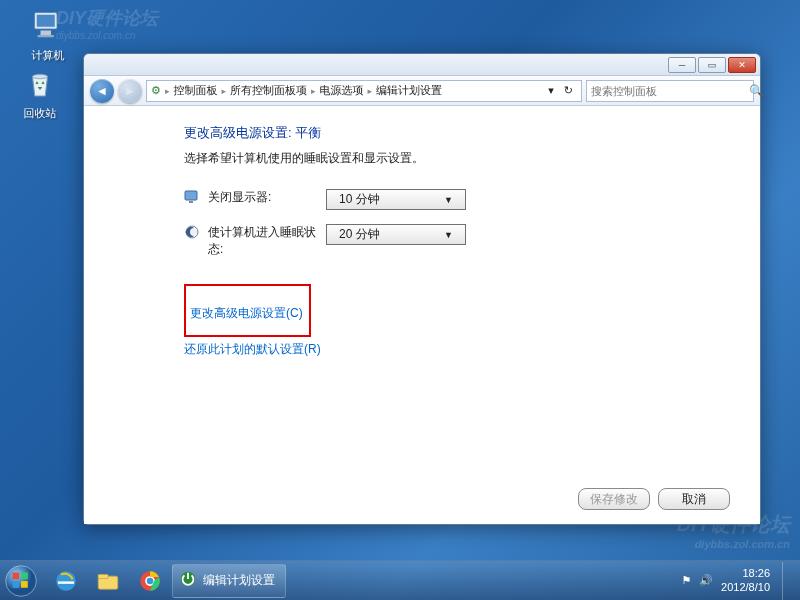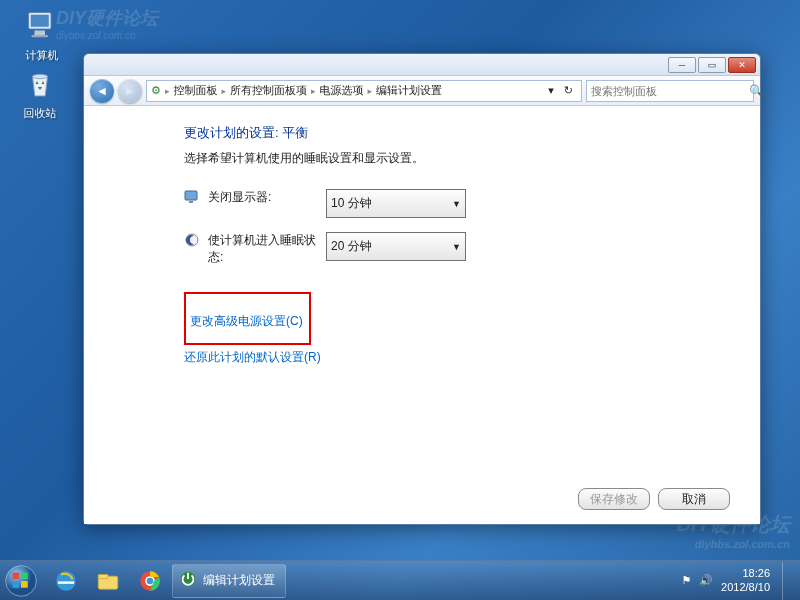--- a/index.html
+++ b/index.html
@@ -37,21 +37,21 @@
 .searchbar input { border: 0; outline: 0; flex: 1; font-size: 11px; color: #333; font-family: inherit; }
 .searchbar .mag { color:#4a6; font-size:12px; margin-left:4px; cursor:pointer; }
 
 
 .content { flex: 1; background: #fff; padding: 18px 30px 14px 100px; display: flex; flex-direction: column; font-size: 12px; color: #222; }
 .content h2 { color: #003399; font-size: 13px; font-weight: normal; margin-bottom: 8px; }
 .content .desc { margin-bottom: 22px; }
 .setting-row { display: flex; align-items: flex-start; margin-bottom: 14px; gap: 8px; }
 .setting-icon { width: 16px; height: 16px; display:inline-flex; align-items:center; justify-content:center; }
 .setting-label { width: 110px; }
-.setting-select { width: 140px; height: 29px; border: 1px solid #707070; background: linear-gradient(#fdfdfd,#e6e6e6); font-size: 12px; padding: 0 4px; display: flex; align-items: center; justify-content: space-between; cursor: pointer; }
+.setting-select { width: 140px; height: 21px; border: 1px solid #707070; background: linear-gradient(#fdfdfd,#e6e6e6); font-size: 12px; padding: 0 12px; display: flex; align-items: center; justify-content: space-between; cursor: pointer; }
 .setting-select .caret { font-size: 9px; }
 .links { margin-top: 12px; }
 .links a { display: block; color: #0066cc; text-decoration: none; margin-bottom: 10px; cursor: pointer; }
 .red-box { border: 2px solid #e00000; padding: 19px 6px 3px 4px; display: inline-block; }
 
 .button-row { margin-top: auto; display: flex; justify-content: flex-end; gap: 8px; padding-top: 10px; border-top: 0; }
 .btn { min-width: 72px; height: 22px; border: 1px solid #8a8a8a; border-radius: 8px; background: linear-gradient(#fdfdfd,#e3e3e3); font-size: 12px; cursor: pointer; display: flex; align-items: center; justify-content: center; }
 .btn.disabled { color: #999; cursor: default; }
 
 
@@ -69,21 +69,21 @@
 
 <div class="watermark wm-top">
   <span>DIY硬件论坛</span>
   <span class="sub">diybbs.zol.com.cn</span>
 </div>
 <div class="watermark wm-br">
   <span>DIY硬件论坛</span>
   <span class="sub">diybbs.zol.com.cn</span>
 </div>
 
-<div class="desktop-icon" style="left:12px; top:6px;">
+<div class="desktop-icon" style="left:18px; top:6px;">
   <div class="glyph">
     <svg viewBox="0 0 48 48">
         <rect x="6" y="6" width="30" height="22" rx="2" fill="#d8e7f5" stroke="#5a7ba0"></rect>
         <rect x="9" y="9" width="24" height="16" fill="#4a88c6"></rect>
         <rect x="14" y="30" width="14" height="6" fill="#bcc9d8"></rect>
         <rect x="10" y="36" width="22" height="3" rx="1" fill="#9aaabf"></rect>
       </svg>
   </div>
   <div>计算机</div>
 </div>
@@ -121,21 +121,21 @@
         <span>▾</span>
         <span>↻</span>
       </span>
     </div>
     <div class="searchbar">
       <input placeholder="搜索控制面板" style="">
       <span class="mag">🔍</span>
     </div>
   </div>
   <div class="content">
-    <h2>更改计划的设置: 平衡</h2>
+    <h2>更改高级电源设置: 平衡</h2>
     <div class="desc">选择希望计算机使用的睡眠设置和显示设置。</div>
 
     <div class="setting-row">
       <span class="setting-icon">
         <svg width="16" height="16" viewBox="0 0 16 16">
             <rect x="1" y="2" width="12" height="9" rx="1" fill="#6fa5db" stroke="#3a6a9a"></rect>
             <rect x="5" y="12" width="4" height="2" fill="#889"></rect>
           </svg>
       </span>
       <span class="setting-label">关闭显示器:</span>

